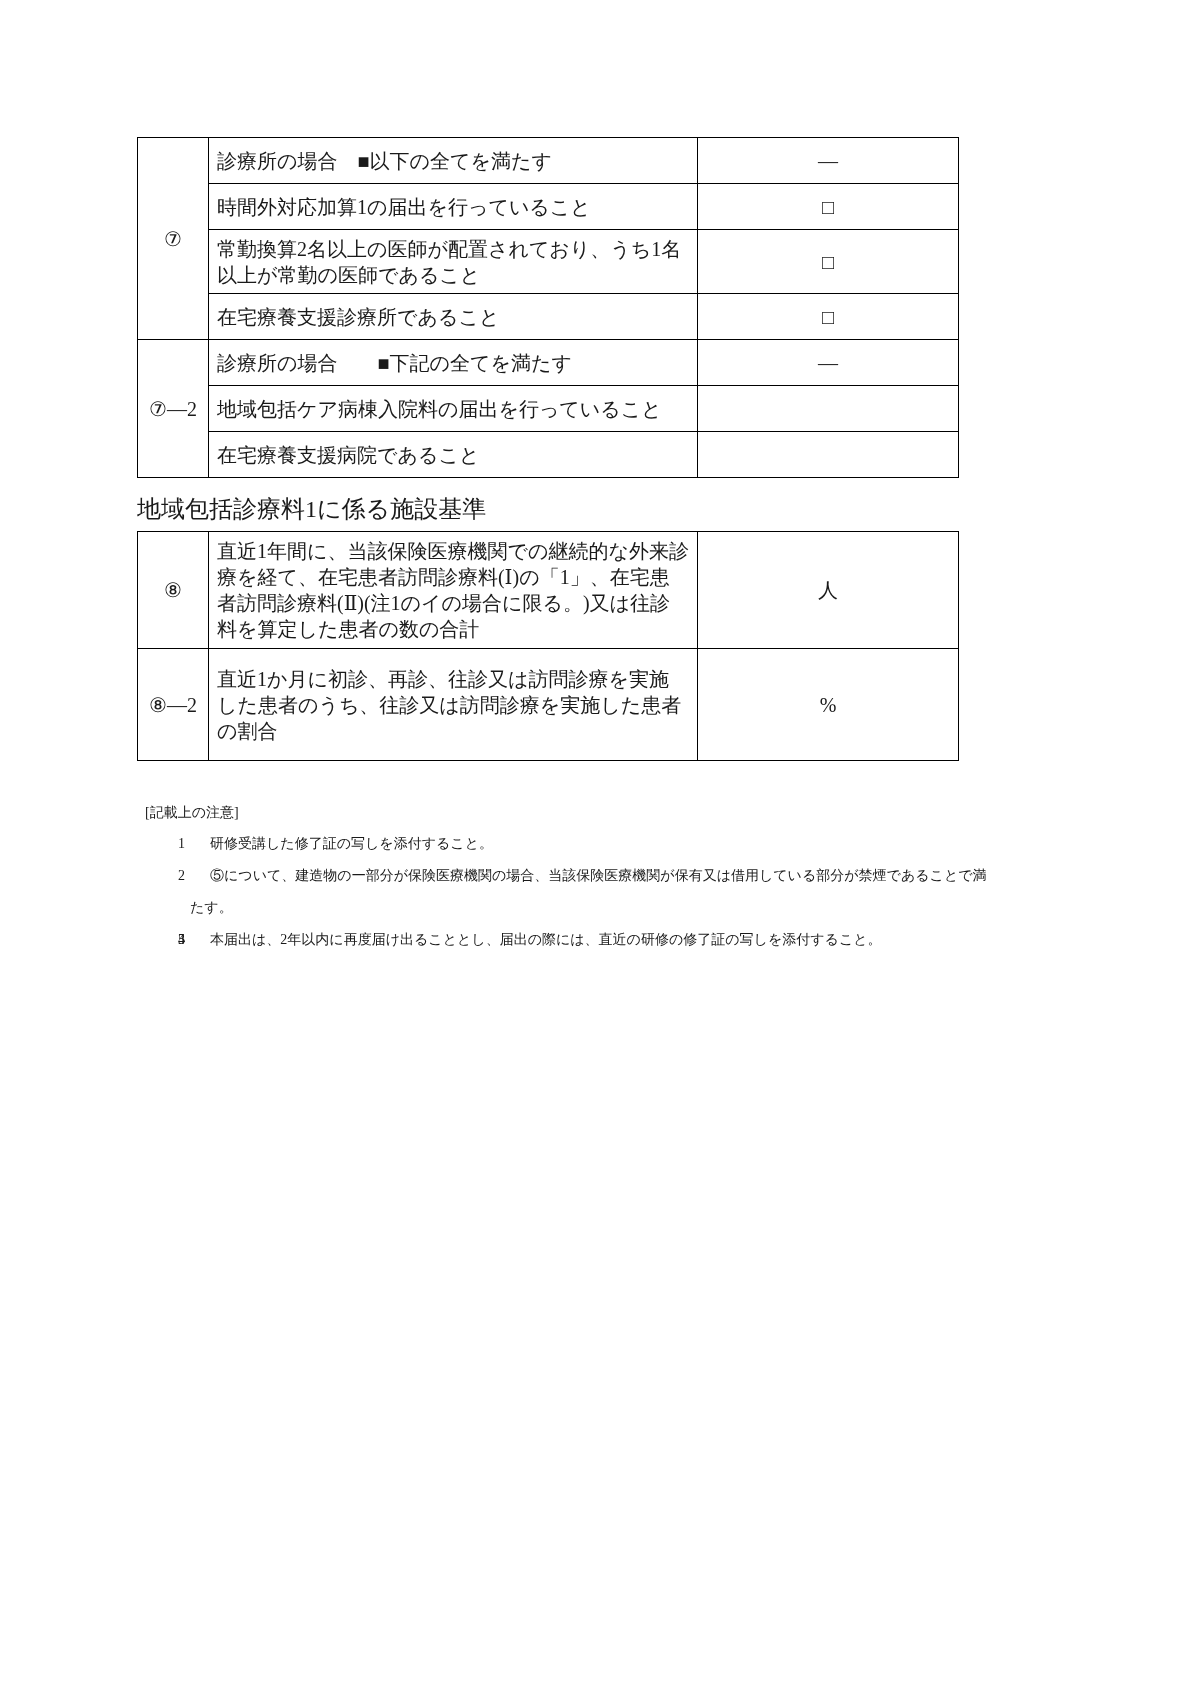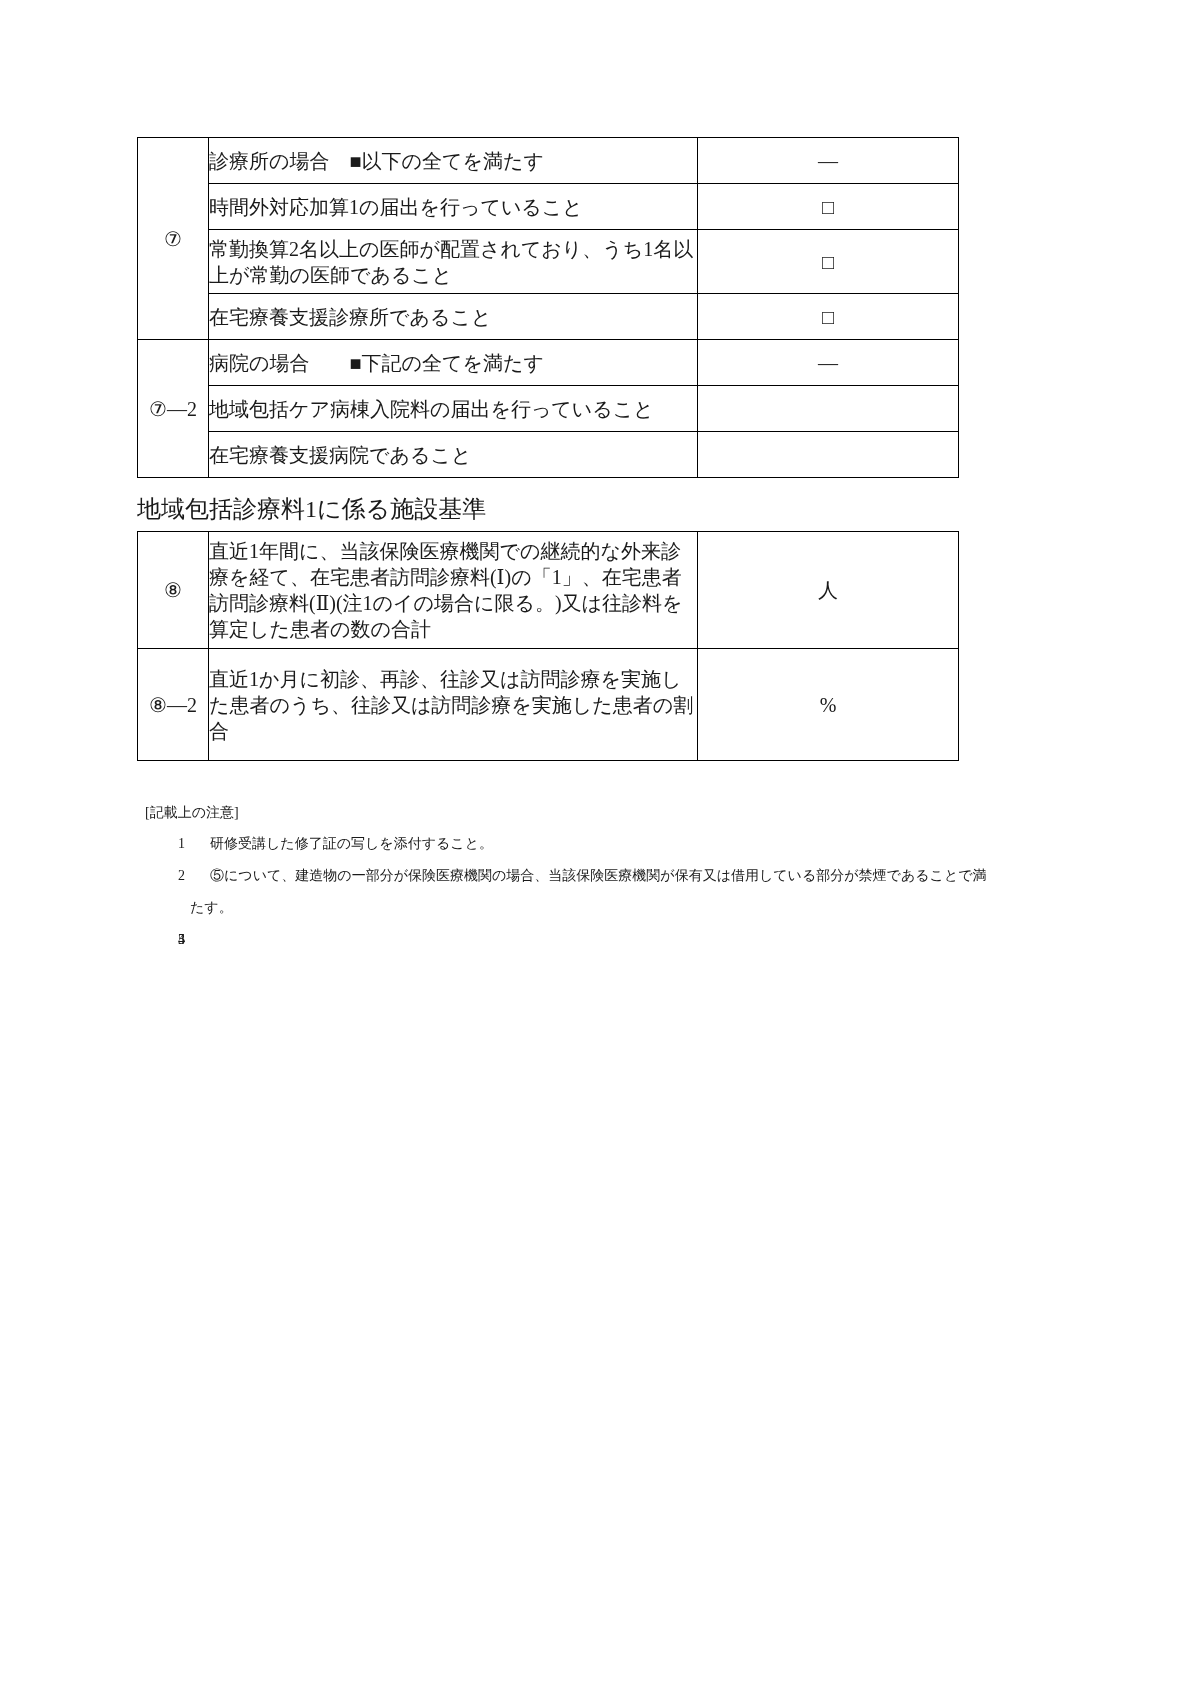--- a/index.html
+++ b/index.html
@@ -29,21 +29,21 @@
   .c-value { width: 261px; }
 
   table.tbl td {
     border: 1.5px solid #000000;
     font-size: 20px;
     line-height: 26px;
     vertical-align: middle;
     color: #1a1a1a;
   }
   td.lbl { text-align: center; }
-  td.txt { padding: 4px 0; text-align: left; }
+  td.txt { padding: 4px 8px; text-align: left; }
   td.val { text-align: center; }
 
   .h46  { height: 46px; }
   .h64  { height: 64px; }
   .h117 { height: 117px; }
   .h112 { height: 112px; }
 
   .section-heading {
     position: absolute;
     left: 137px;
@@ -98,21 +98,21 @@
       <tr class="h64">
         <td class="txt">常勤換算2名以上の医師が配置されており、うち1名以上が常勤の医師であること</td>
         <td class="val">□</td>
       </tr>
       <tr class="h46">
         <td class="txt">在宅療養支援診療所であること</td>
         <td class="val">□</td>
       </tr>
       <tr class="h46">
         <td class="lbl" rowspan="3">⑦―2</td>
-        <td class="txt">病院の場合　　■下記の全てを満たす</td>
+        <td class="txt">診療所の場合　　■下記の全てを満たす</td>
         <td class="val">―</td>
       </tr>
       <tr class="h46">
         <td class="txt">地域包括ケア病棟入院料の届出を行っていること</td>
         <td class="val"></td>
       </tr>
       <tr class="h46">
         <td class="txt">在宅療養支援病院であること</td>
         <td class="val"></td>
       </tr>
@@ -157,16 +157,17 @@
     <div class="note-item">
       <span class="note-num">3</span>
     </div>
 
     <div class="note-item">
       <span class="note-num">4</span>
     </div>
 
     <div class="note-item">
       <span class="note-num">5</span>
+      <div class="note-text">本届出は、2年以内に再度届け出ることとし、届出の際には、直近の研修の修了証の写しを添付すること。</div>
     </div>
   </div>
 
 </div>
 
 </body></html>

